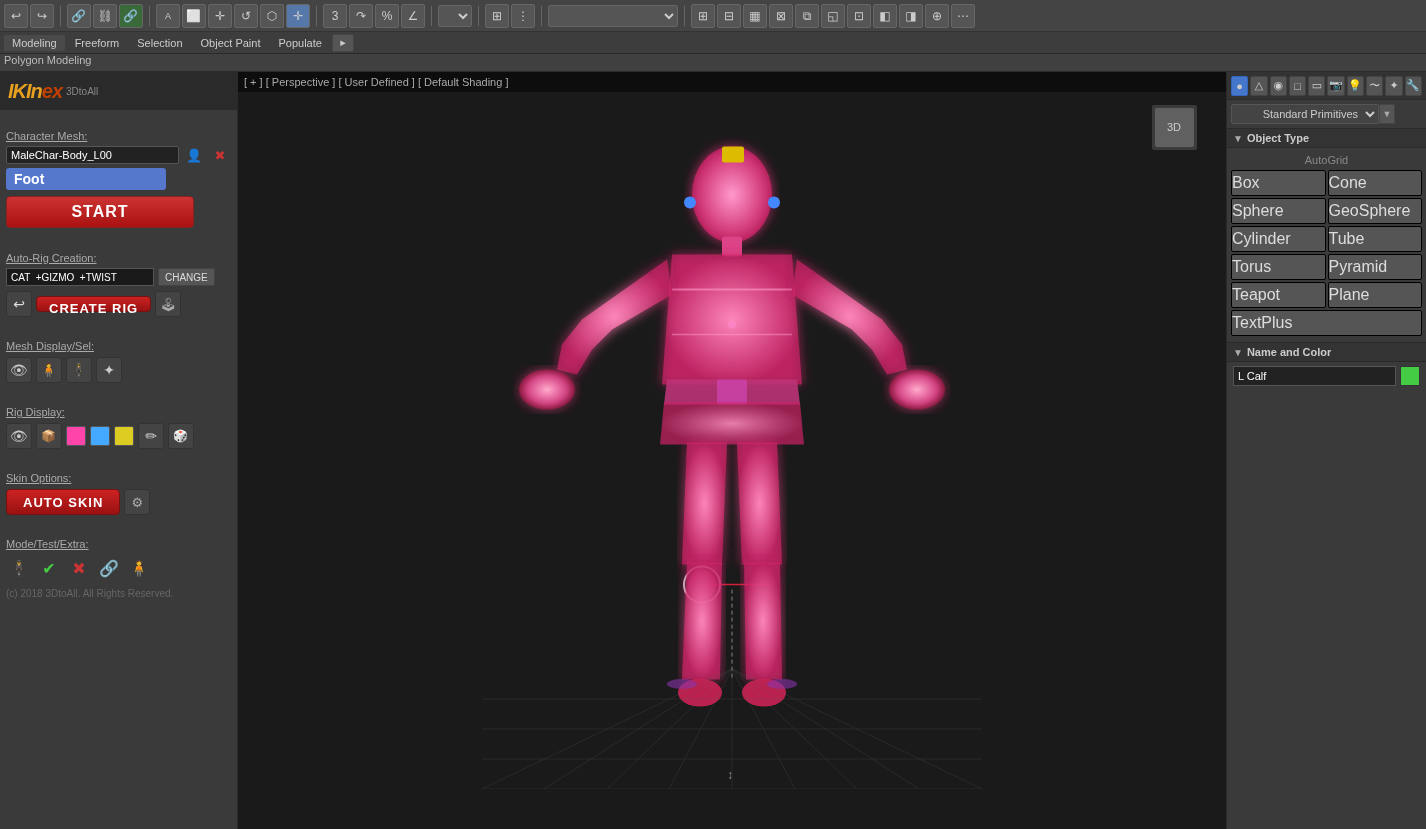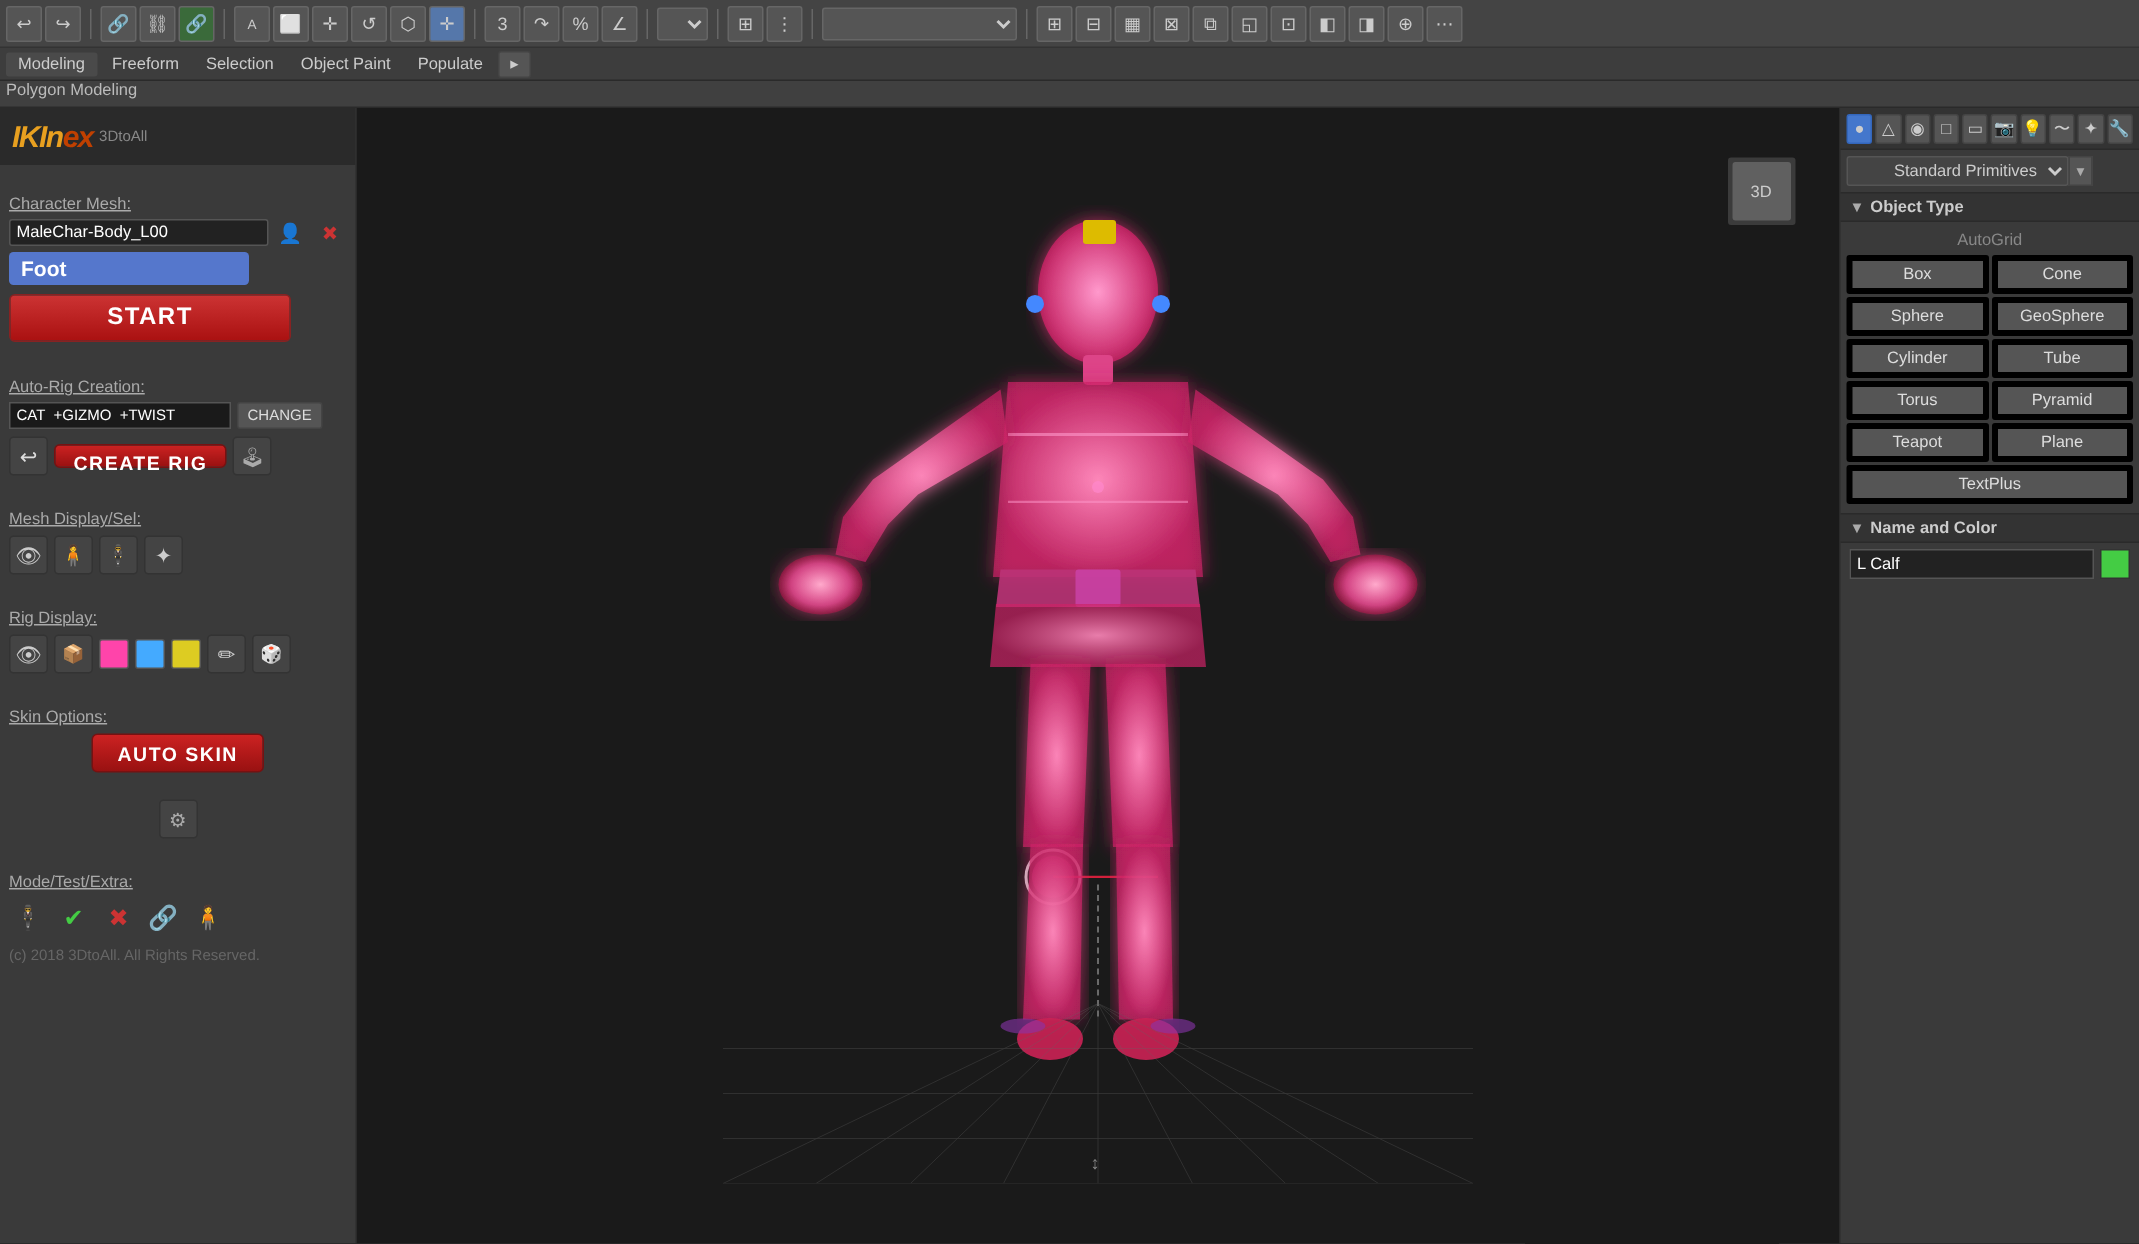--- a/index.html
+++ b/index.html
@@ -287,22 +287,21 @@
       border: 1px solid #555;
       border-radius: 2px;
       cursor: pointer;
     }
 
     
     #auto-skin-row {
       padding: 3px 6px;
       display: flex;
       align-items: center;
-      gap: 18px;
-      flex-direction: column;
+      gap: 4px;
     }
     #auto-skin-btn {
       background: linear-gradient(180deg, #cc2222 0%, #991111 100%);
       border: 1px solid #771111;
       border-radius: 4px;
       color: #fff;
       font-size: 13px;
       font-weight: bold;
       padding: 4px 16px;
       cursor: pointer;
@@ -458,27 +457,26 @@
       padding: 2px 0;
     }
     .object-btn-grid {
       display: grid;
       grid-template-columns: 1fr 1fr;
       gap: 2px;
       padding: 2px 0;
     }
     .object-btn {
       background: #555;
-      border: 4px solid #000000;
+      border: 1px solid #000000;
       color: #ddd;
-      font-size: 11px;
+      font-size: 16px;
       padding: 3px 0;
       cursor: pointer;
       border-radius: 2px;
-      text-align: center;
     }
 
     
     .name-color-row {
       padding: 4px 6px;
       display: flex;
       align-items: center;
       gap: 4px;
     }
     .name-input {
@@ -652,20 +650,23 @@
       <div class="mode-icon" style="color:#44cc44;">✔</div>
       <div class="mode-icon" style="color:#cc3333;">✖</div>
       <div class="mode-icon">🔗</div>
       <div class="mode-icon">🧍</div>
     </div>
 
     <div id="copyright">(c) 2018 3DtoAll. All Rights Reserved.</div>
   </div>
 
   <div id="viewport">
+    <div id="viewport-header">
+      <span>[ + ] [ Perspective ] [ User Defined ] [ Default Shading ]</span>
+    </div>
 
     <div id="character-container">
       <svg class="char-svg" width="440" height="680" viewBox="0 0 440 680">
 
         <defs>
           <radialGradient id="bodyGlow" cx="50%" cy="50%" r="50%">
             <stop offset="0%" style="stop-color:#ff88bb;stop-opacity:0.9"></stop>
             <stop offset="100%" style="stop-color:#cc2266;stop-opacity:0.7"></stop>
           </radialGradient>
           <radialGradient id="headGlow" cx="50%" cy="50%" r="50%">

